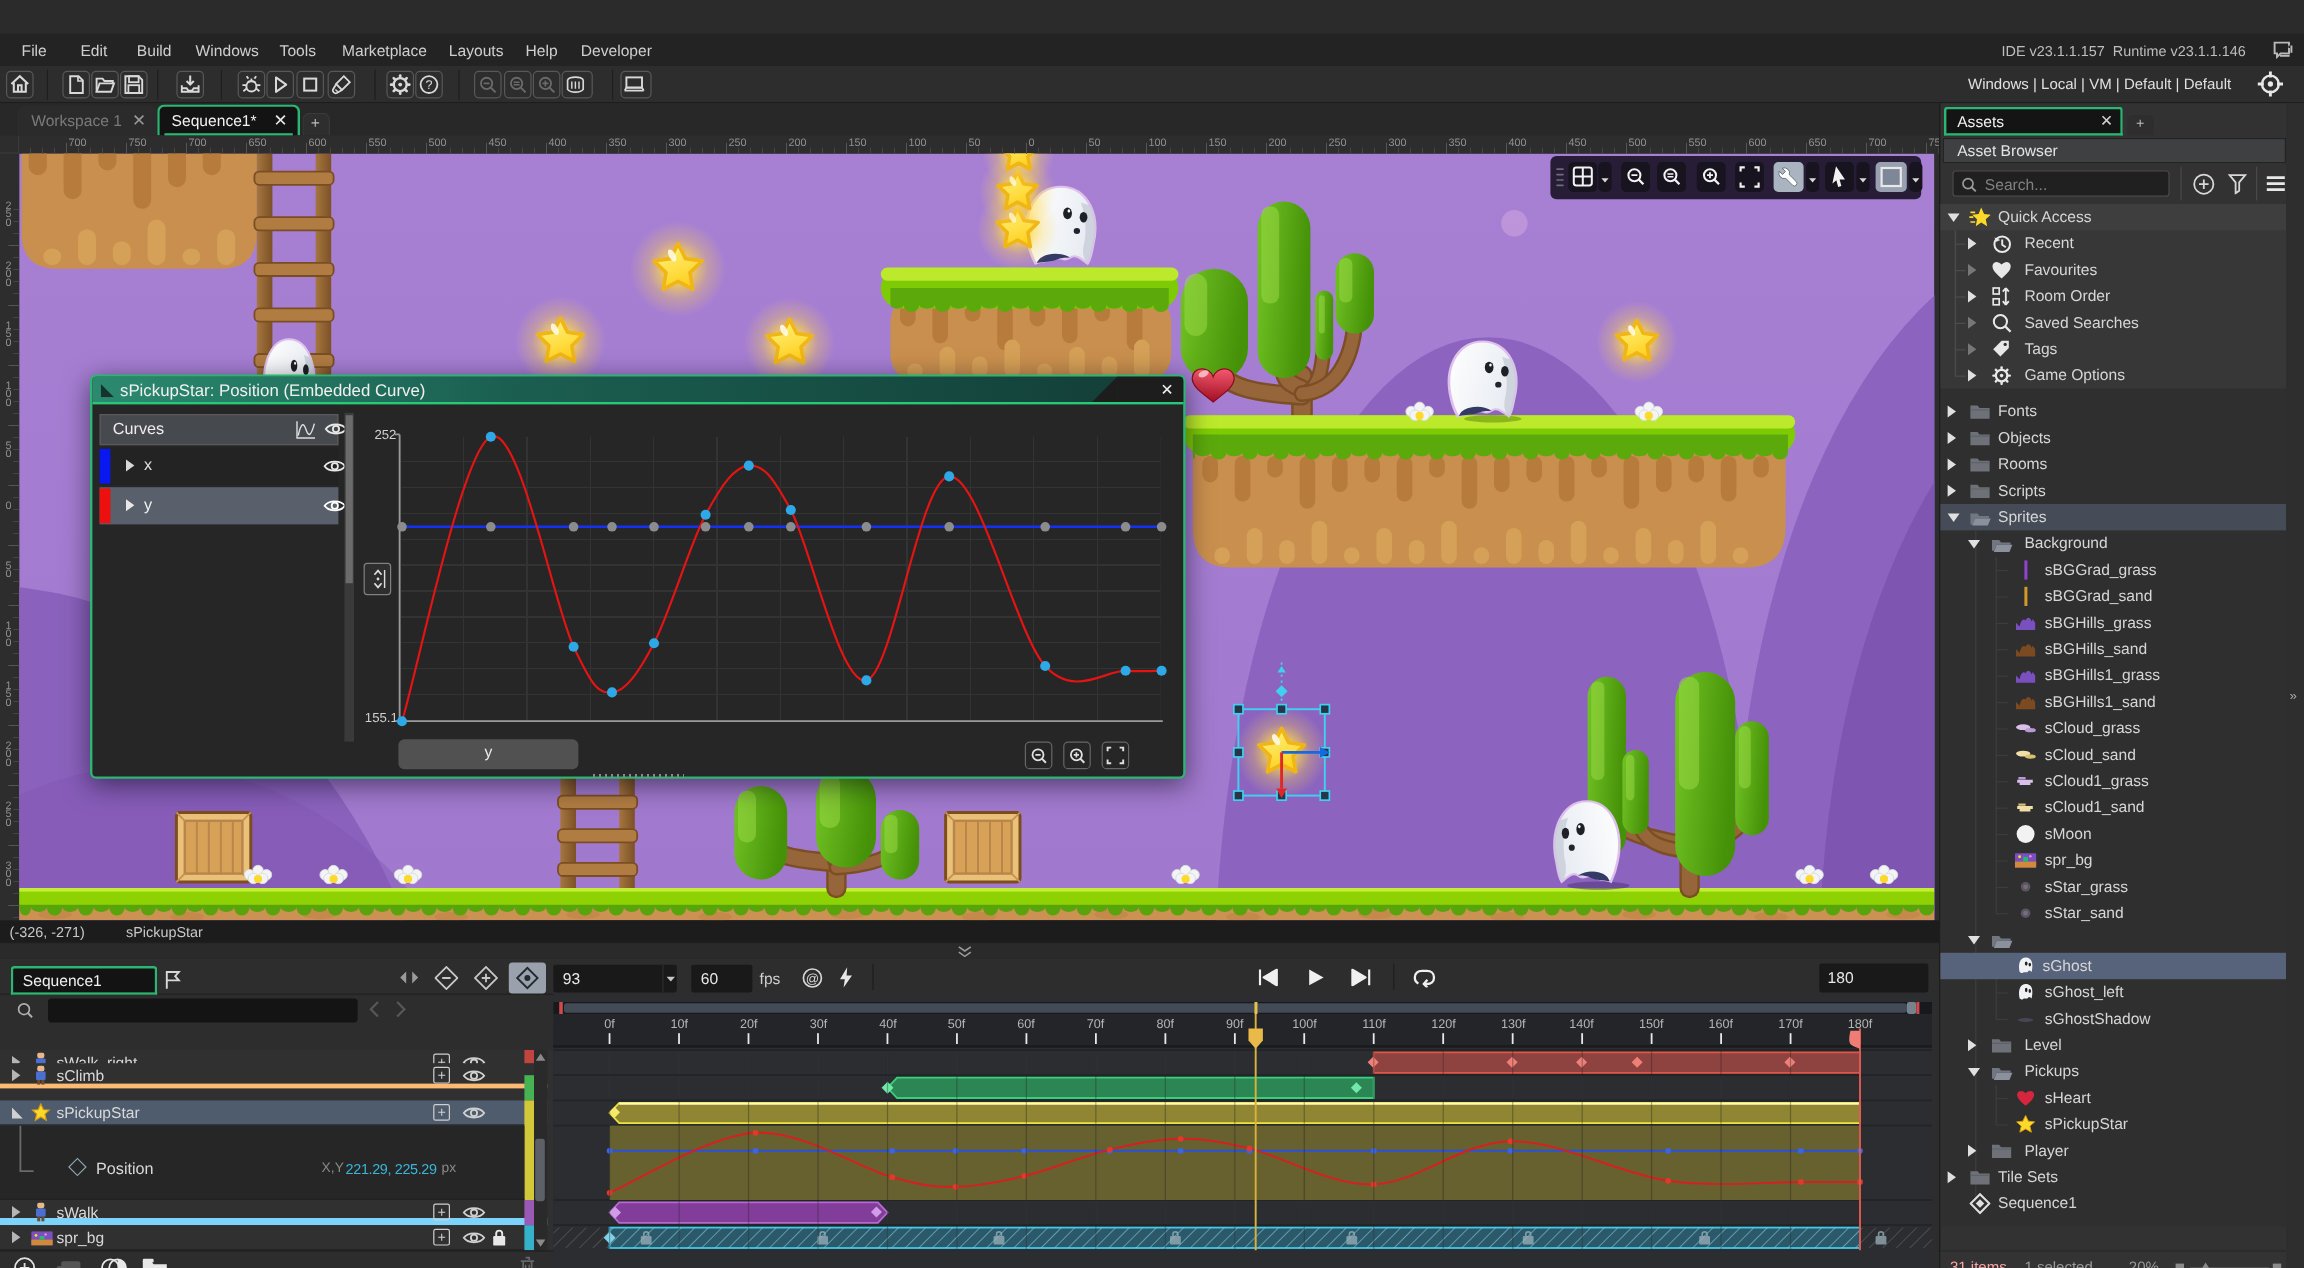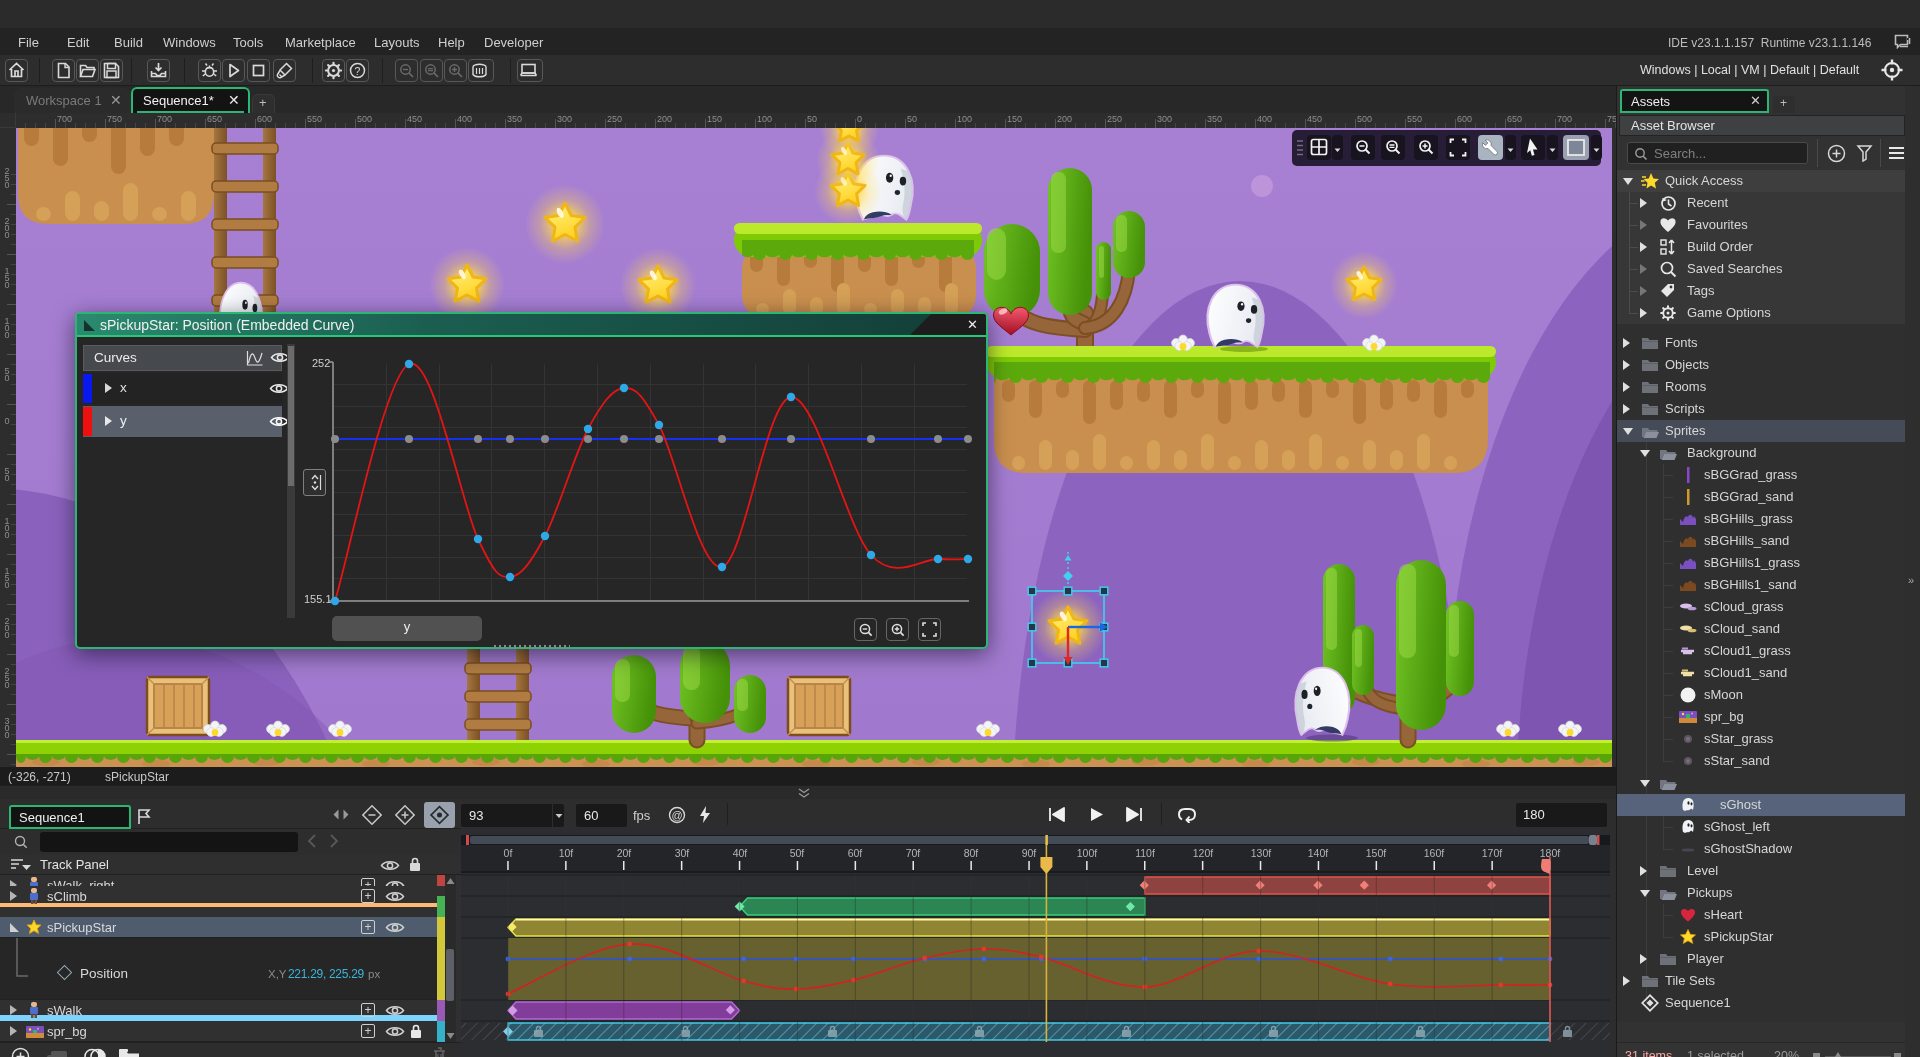--- a/index.html
+++ b/index.html
@@ -1051,35 +1051,20 @@
       <div class="abs" style="left:0;top:30px;width:461px;height:26px;background:#2d2d2d">
         <svg class="abs" style="left:13px;top:5px" width="16" height="16">
           <circle cx="7" cy="7" r="4.5" fill="none" stroke="#b0b0b0" stroke-width="1.4"></circle>
           <path d="M10.2 10.2 l3.5 3.5" stroke="#b0b0b0" stroke-width="1.6"></path>
         </svg>
         <div class="abs" style="left:40px;top:3px;width:258px;height:20px;background:#141414;border-radius:3px"></div>
         <svg class="abs" style="left:305px;top:4px" width="40" height="16">
           <path d="M10 2 L4 8 10 14 M26 2 L32 8 26 14" fill="none" stroke="#585858" stroke-width="1.8"></path>
         </svg>
       </div>
-      <div class="abs" style="left:0;top:56px;width:461px;height:20px;background:#2f2f2f;border-bottom:1px solid #202020">
-        <svg class="abs" style="left:10px;top:3px" width="22" height="14">
-          <path d="M1 2 h12 M1 6 h8 M1 10 h5" stroke="#d8d8d8" stroke-width="1.6"></path>
-          <path d="M12 7 l4.5 5 4.5-5 z" fill="#d8d8d8"></path>
-        </svg>
-        <span class="abs" style="left:40px;top:2px;font-size:13px;color:#e4e4e4">Track Panel</span>
-        <svg class="eye" style="left:380px;top:3px" width="20" height="15" viewBox="0 0 20 15">
-          <path d="M1.5 7.5 C5 2.5 15 2.5 18.5 7.5 C15 12.5 5 12.5 1.5 7.5 Z" fill="none" stroke="#cfcfcf" stroke-width="1.5"></path>
-          <circle cx="10" cy="7.5" r="2.6" fill="none" stroke="#cfcfcf" stroke-width="1.5"></circle>
-        </svg>
-        <svg class="abs" style="left:408px;top:2px" width="14" height="15">
-          <rect x="2" y="6" width="10" height="8" rx="1" fill="#d8d8d8"></rect>
-          <path d="M4.5 6 V4 a2.5 2.5 0 0 1 5 0 V6" fill="none" stroke="#d8d8d8" stroke-width="1.6"></path>
-        </svg>
-      </div>
       <div class="abs" style="left:0;top:76px;width:461px;height:167px;background:#303030"></div>
       <div class="abs" style="left:0;top:76px;width:456px;height:21px;background:#303030;border-bottom:1px solid #212121">
         <div class="arr" style="top:5px;border-left-color:#b5b5b5"></div>
         <div class="abs" style="left:26px;top:2px;width:16px;height:16px">
           <svg width="16" height="16">
             <rect x="5" y="0" width="6" height="5" rx="2" fill="#e8b88a"></rect>
             <rect x="4" y="5" width="8" height="7" rx="1" fill="#4a6fd0"></rect>
             <rect x="5" y="12" width="2.5" height="4" fill="#6b4a2f"></rect>
             <rect x="8.5" y="12" width="2.5" height="4" fill="#6b4a2f"></rect>
           </svg>
@@ -1288,21 +1273,21 @@
       <div class="rrow" style="top:128px">
         <span class="cap" style="left:69px">Favourites</span>
       </div>
       <div class="tri trir" style="left:23px;top:156px"></div>
       <svg class="abs" style="left:42px;top:152px" width="18" height="18" viewBox="0 0 18 18">
         <rect x="2" y="2" width="5" height="5" fill="none" stroke="#e8e8e8" stroke-width="1.4"></rect>
         <rect x="2" y="11" width="5" height="5" fill="none" stroke="#e8e8e8" stroke-width="1.4"></rect>
         <path d="M12.5 2 v14 M12.5 2 l-2.5 3 M12.5 2 l2.5 3 M12.5 16 l-2.5-3 M12.5 16 l2.5-3" stroke="#e8e8e8" stroke-width="1.5" fill="none"></path>
       </svg>
       <div class="rrow" style="top:150px">
-        <span class="cap" style="left:69px">Build Order</span>
+        <span class="cap" style="left:69px">Room Order</span>
       </div>
       <div class="tri trio" style="left:23px;top:178px"></div>
       <svg class="abs" style="left:42px;top:174px" width="18" height="18" viewBox="0 0 18 18">
         <circle cx="8" cy="8" r="5.5" fill="none" stroke="#e8e8e8" stroke-width="1.7"></circle>
         <path d="M12 12 l4.5 4.5" stroke="#e8e8e8" stroke-width="1.9"></path>
       </svg>
       <div class="rrow" style="top:172px">
         <span class="cap" style="left:69px">Saved Searches</span>
       </div>
       <div class="tri trio" style="left:23px;top:200px"></div>
@@ -1480,21 +1465,21 @@
       <div class="rrow" style="top:708px">
         <span class="cap" style="left:69px">Enemy</span>
       </div>
       <div class="abs" style="left:0;top:708px;width:288px;height:22px;background:#57637b"></div>
       <svg class="abs" style="left:62px;top:710px" width="18" height="18" viewBox="0 0 18 18">
         <path d="M4,14 C3,9 3.5,5 6,3 C8,1.5 11,1.5 13,3.5 C15,5.5 15,10 14,14 C13,13 12,12 11,13.5 C10,15 8,13.5 7,14.5 C6,15.5 5,14.5 4,14 Z" fill="#f0f2f5"></path>
         <ellipse cx="9.5" cy="7" rx="1.1" ry="1.8" fill="#222"></ellipse>
         <ellipse cx="12.5" cy="7.8" rx="1" ry="1.6" fill="#222"></ellipse>
       </svg>
       <div class="rrow" style="top:708px">
-        <span class="cap" style="left:102px">sGhost</span>
+        <span class="cap" style="left:84px">sGhost</span>
       </div>
       <svg class="abs" style="left:62px;top:732px" width="18" height="18" viewBox="0 0 18 18">
         <path d="M4,14 C3,9 3.5,5 6,3 C8,1.5 11,1.5 13,3.5 C15,5.5 15,10 14,14 C13,13 12,12 11,13.5 C10,15 8,13.5 7,14.5 C6,15.5 5,14.5 4,14 Z" fill="#f0f2f5"></path>
         <ellipse cx="9.5" cy="7" rx="1.1" ry="1.8" fill="#222"></ellipse>
         <ellipse cx="12.5" cy="7.8" rx="1" ry="1.6" fill="#222"></ellipse>
       </svg>
       <div class="rrow" style="top:730px">
         <span class="cap" style="left:86px">sGhost_left</span>
       </div>
       <svg class="abs" style="left:62px;top:754px" width="18" height="18" viewBox="0 0 18 18">

